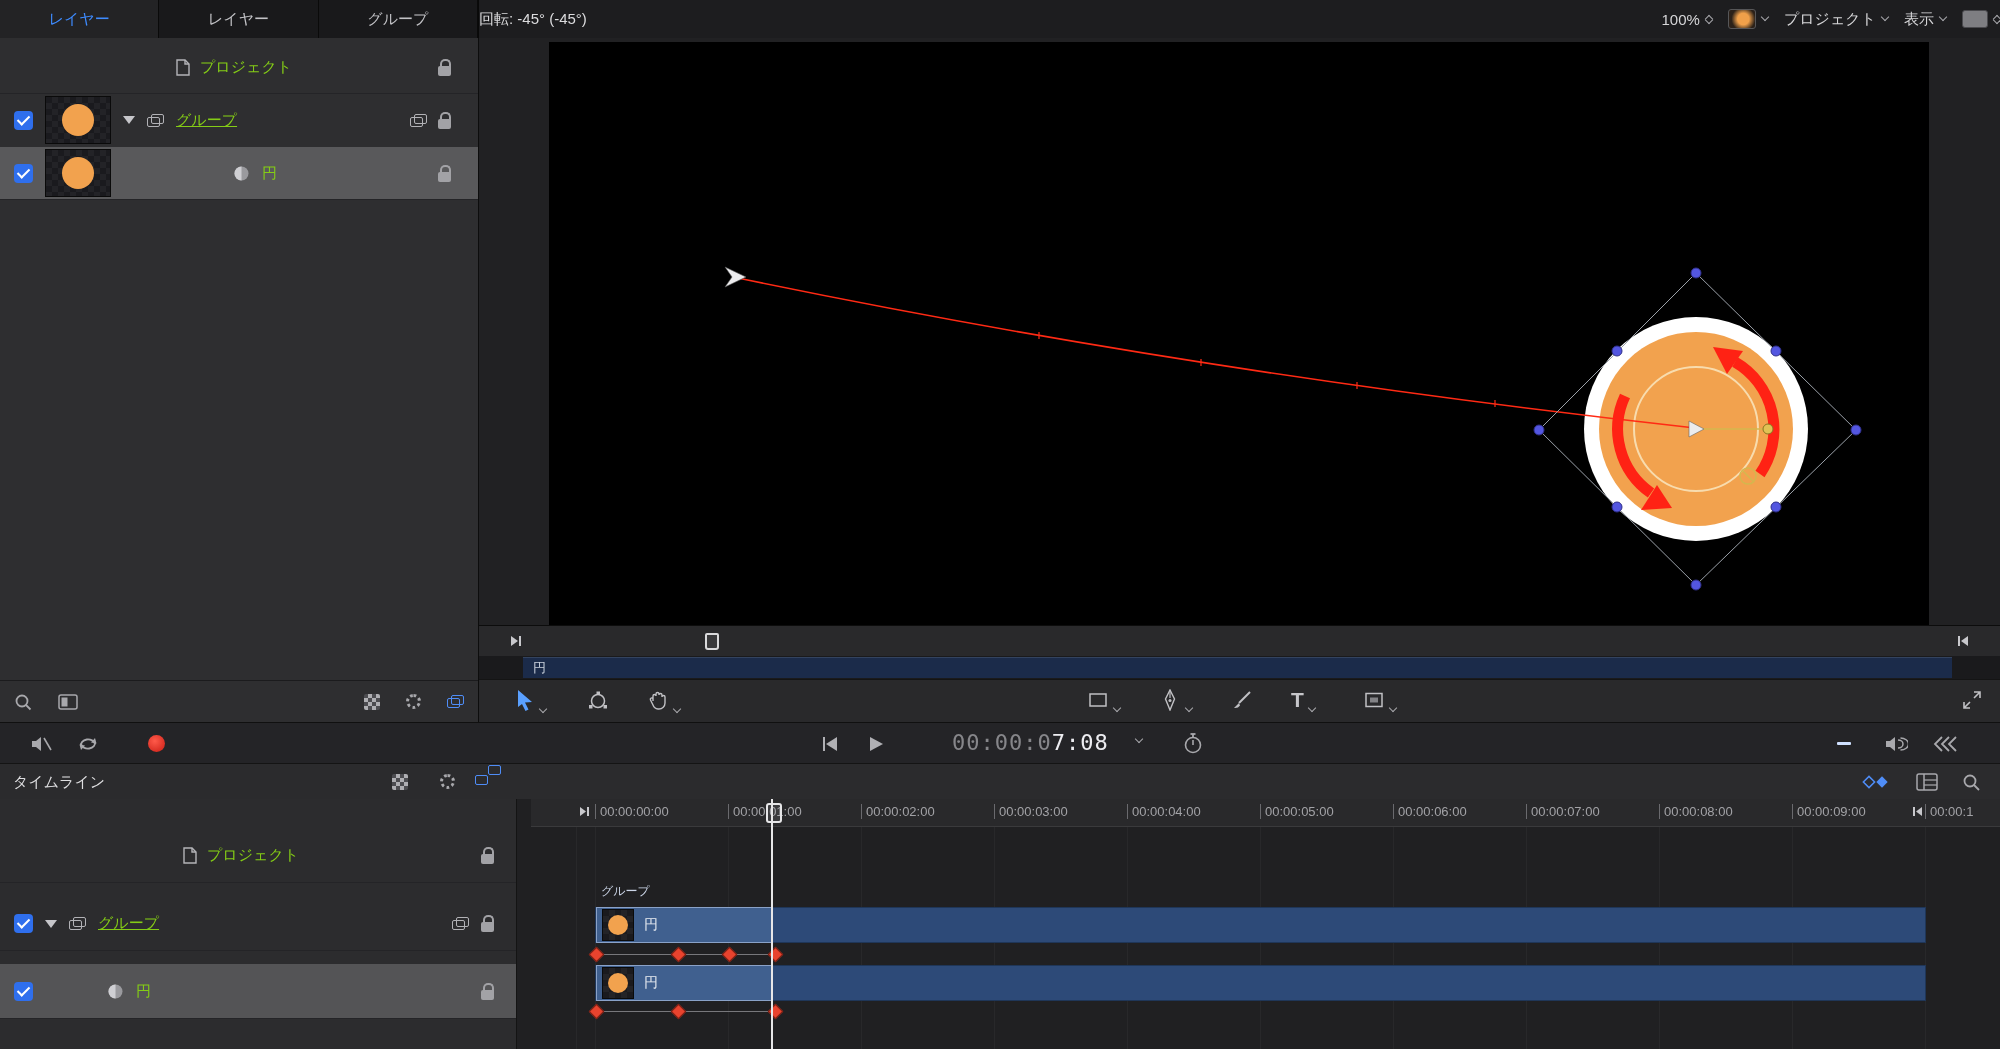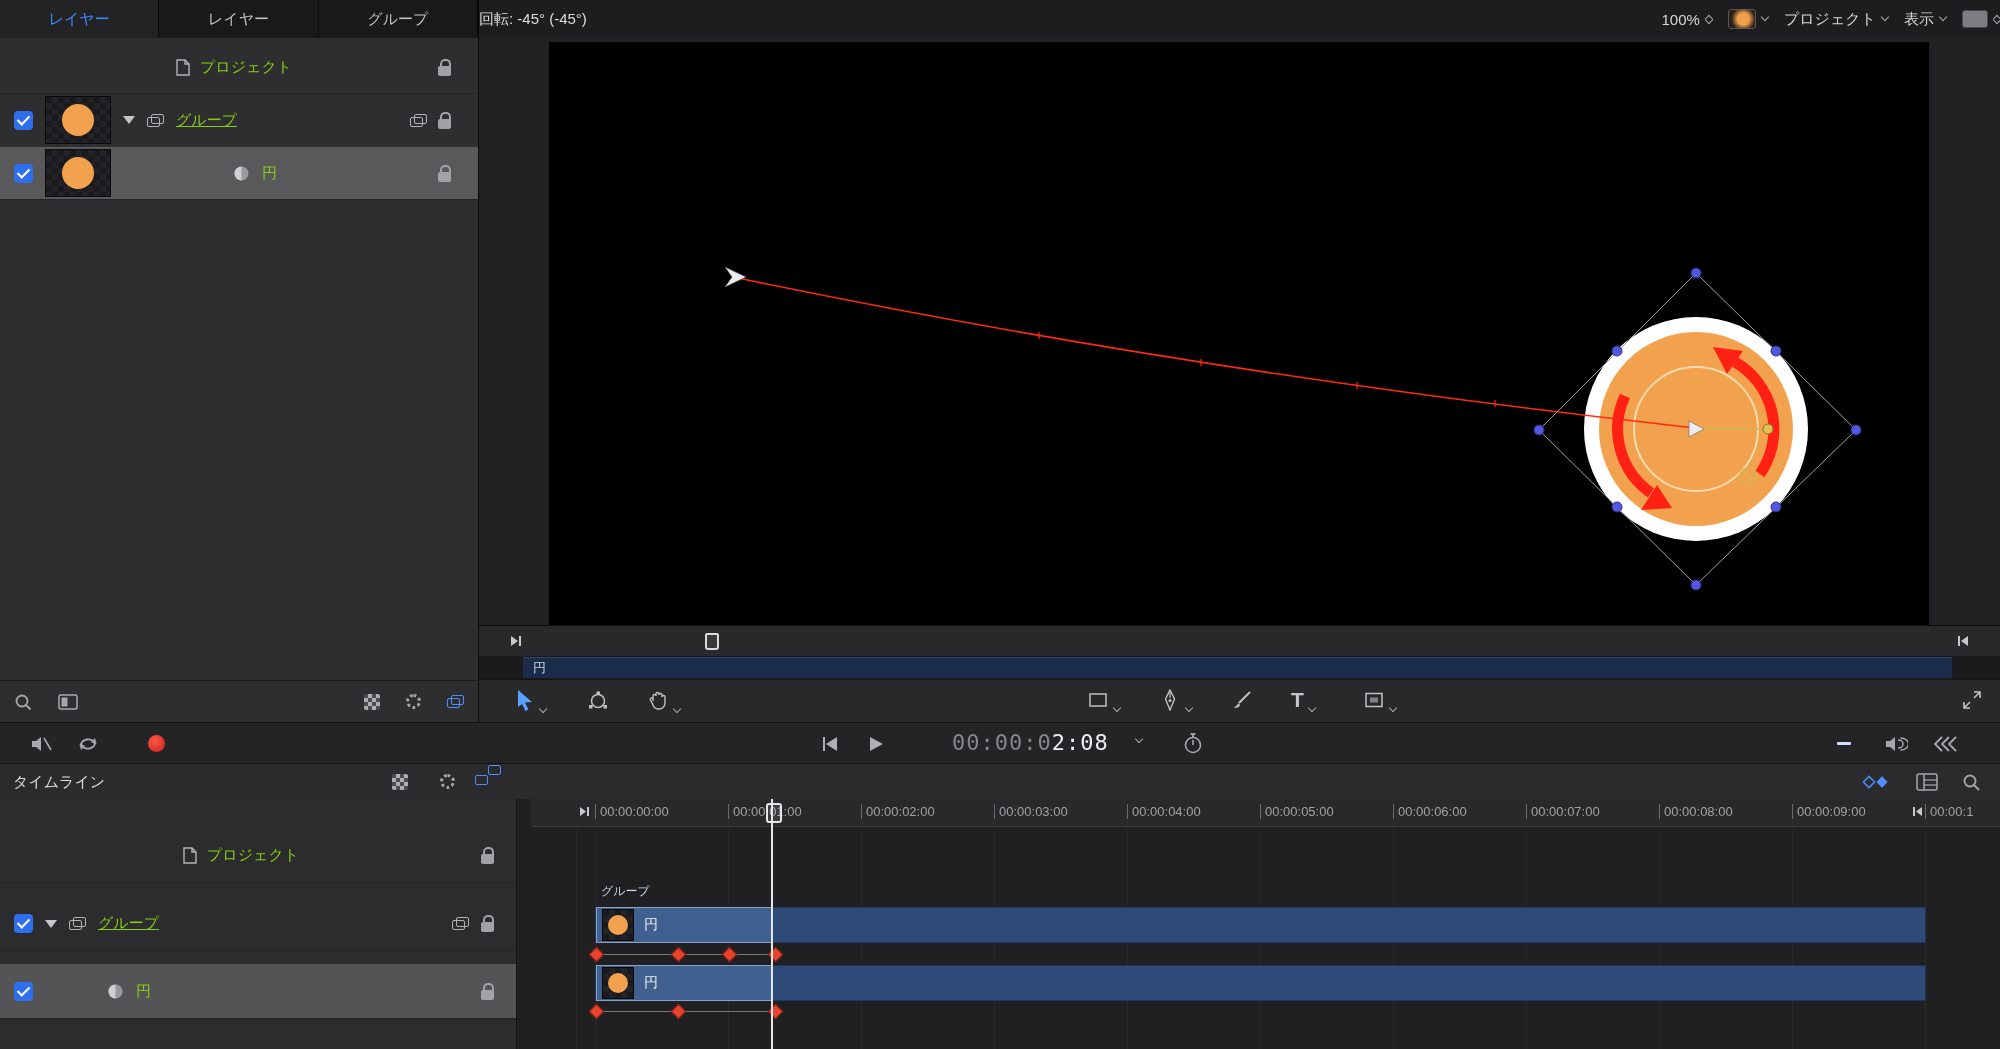--- a/index.html
+++ b/index.html
@@ -325,21 +325,21 @@
       </svg>
     <span class="rec abs" style="left:148px;top:12px;"></span>
 
     <svg class="abs" style="left:820px;top:11px;" width="20" height="20">
         <line x1="4" y1="3" x2="4" y2="17" stroke="#b0b0b4" stroke-width="2"></line>
         <path d="M17 3 L6 10 L17 17 Z" fill="#b0b0b4"></path>
       </svg>
     <svg class="abs" style="left:866px;top:11px;" width="20" height="20">
         <path d="M4 3 L17 10 L4 17 Z" fill="#b0b0b4"></path>
       </svg>
-    <span class="timecode abs" style="left:952px;top:7px;"><span class="tc-dim">00:00:0</span><span class="tc-bright">2:08</span></span>
+    <span class="timecode abs" style="left:952px;top:7px;"><span class="tc-dim">00:00:0</span><span class="tc-bright">7:08</span></span>
     <i class="ch d s abs" style="left:1136px;top:17px;"></i>
     <svg class="abs" style="left:1182px;top:9px;" width="22" height="23">
         <circle cx="11" cy="13" r="7.5" fill="none" stroke="#a8a8ac" stroke-width="1.6"></circle>
         <line x1="11" y1="13" x2="11" y2="8" stroke="#a8a8ac" stroke-width="1.6"></line>
         <line x1="8.5" y1="2" x2="13.5" y2="2" stroke="#a8a8ac" stroke-width="1.8"></line>
         <line x1="11" y1="2" x2="11" y2="5" stroke="#a8a8ac" stroke-width="1.8"></line>
       </svg>
 
     <span class="hudbtn abs" style="left:1832px;top:12px;"></span>
     <svg class="abs" style="left:1884px;top:11px;" width="24" height="20">

